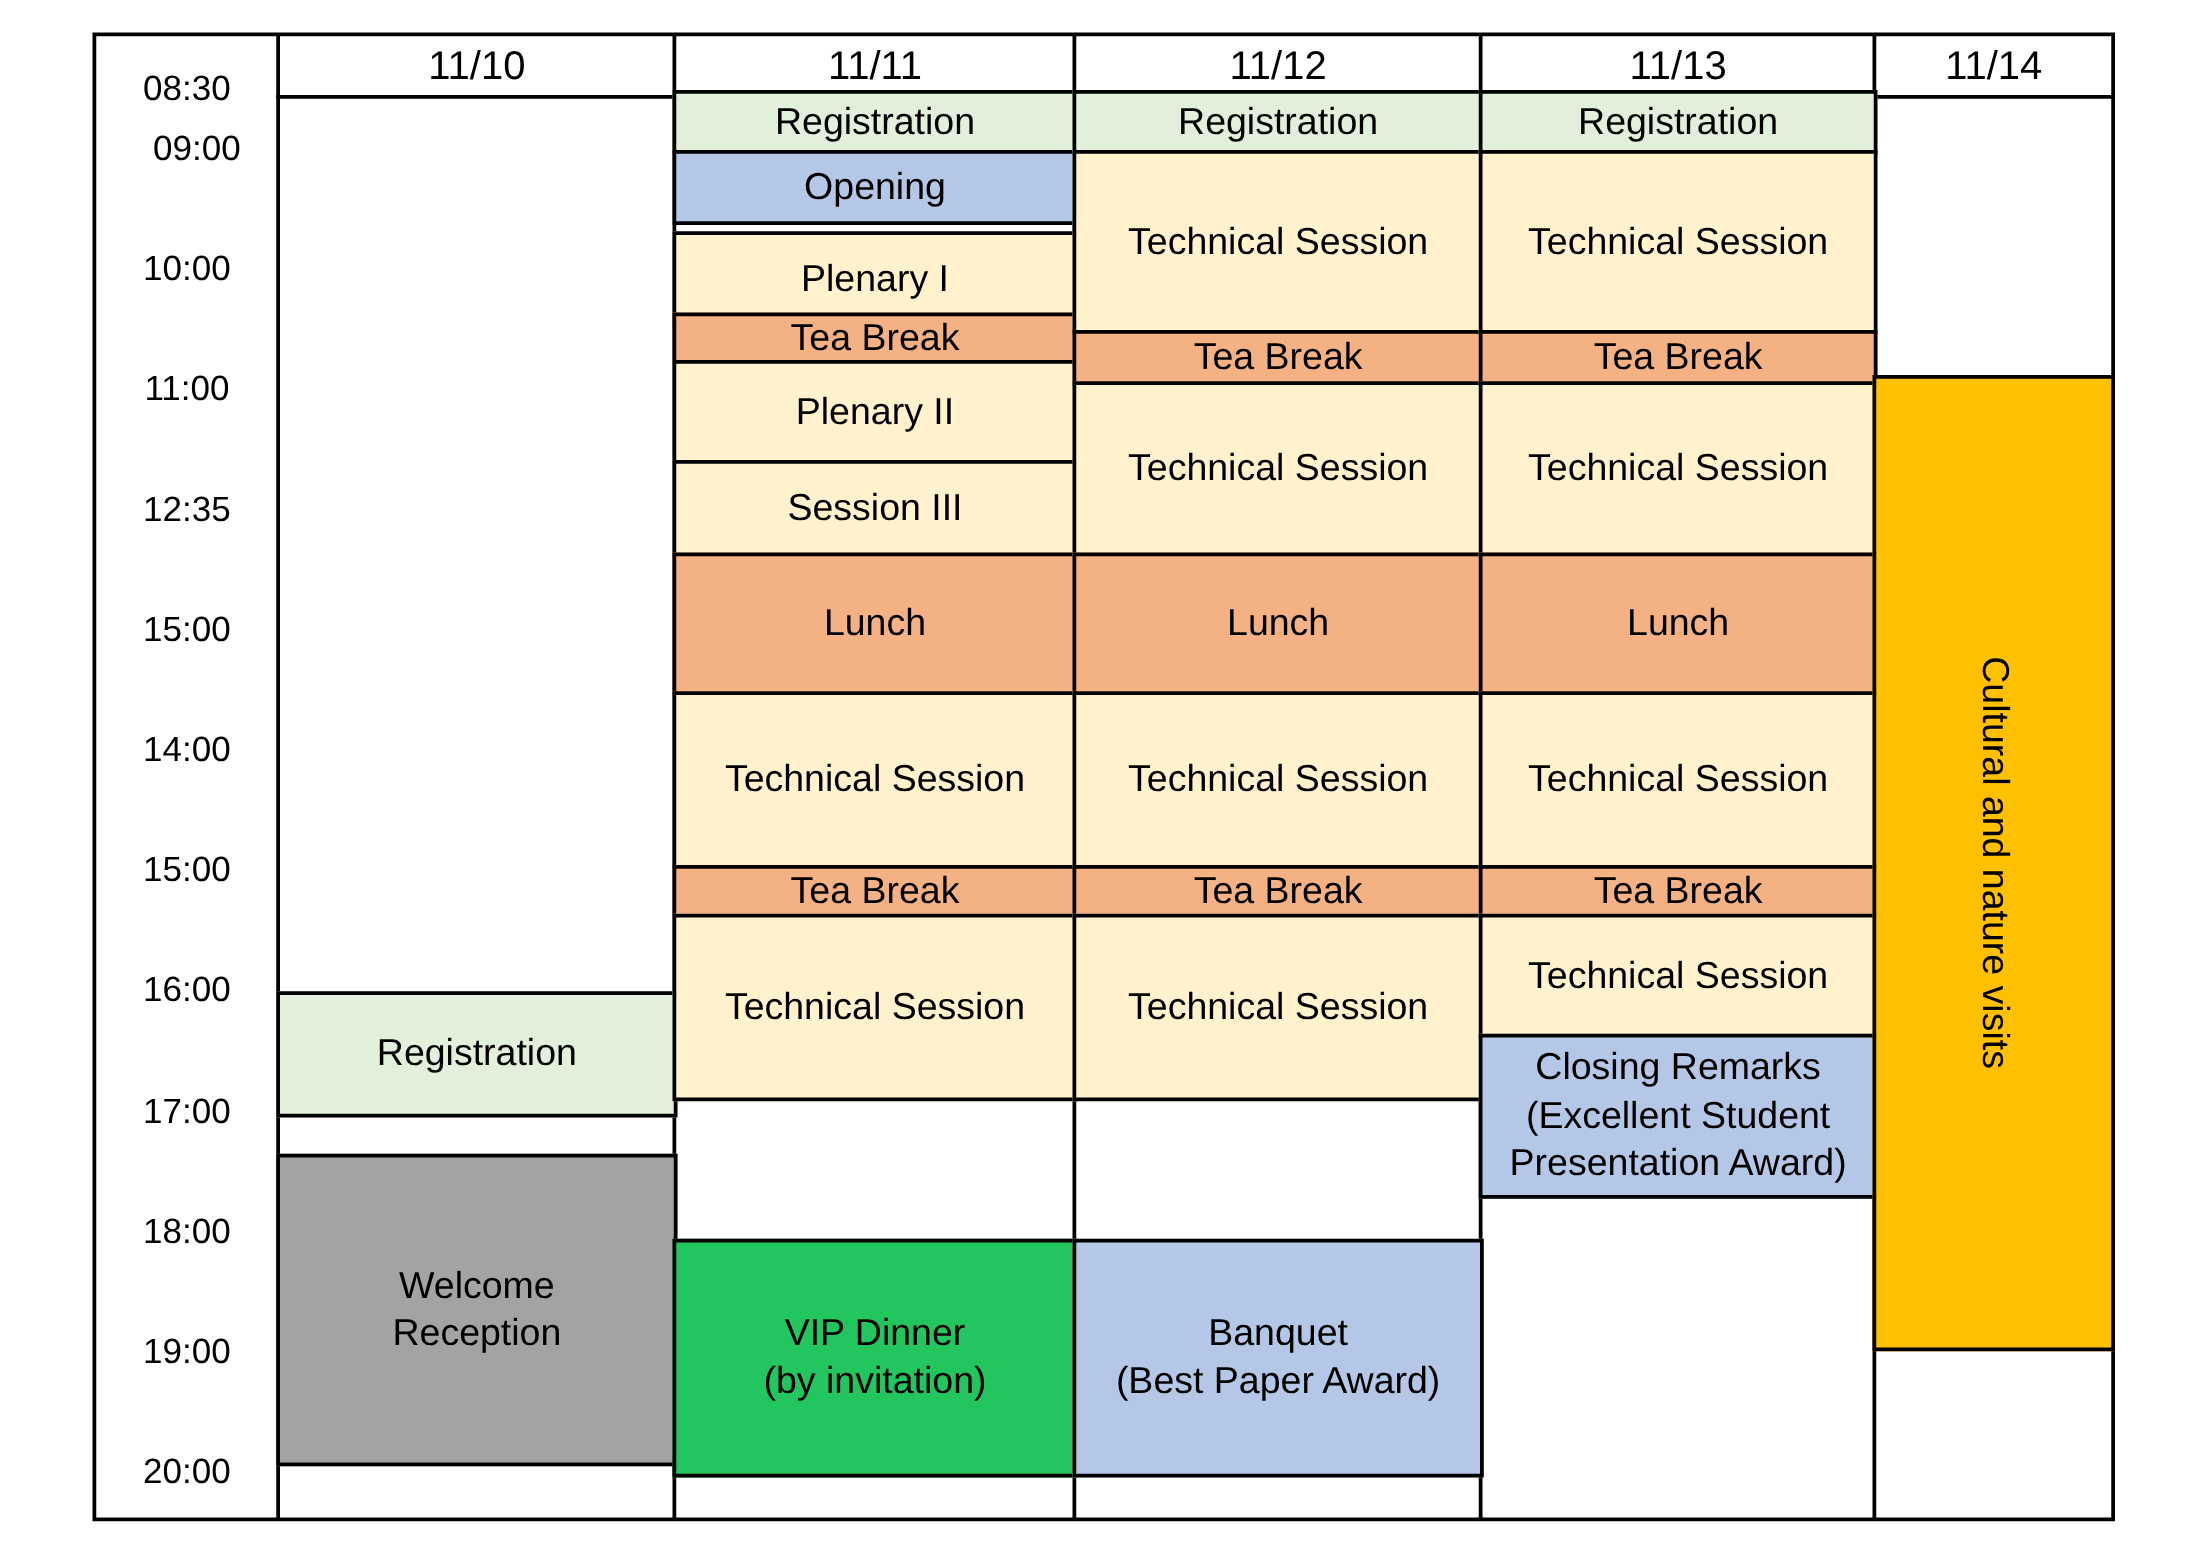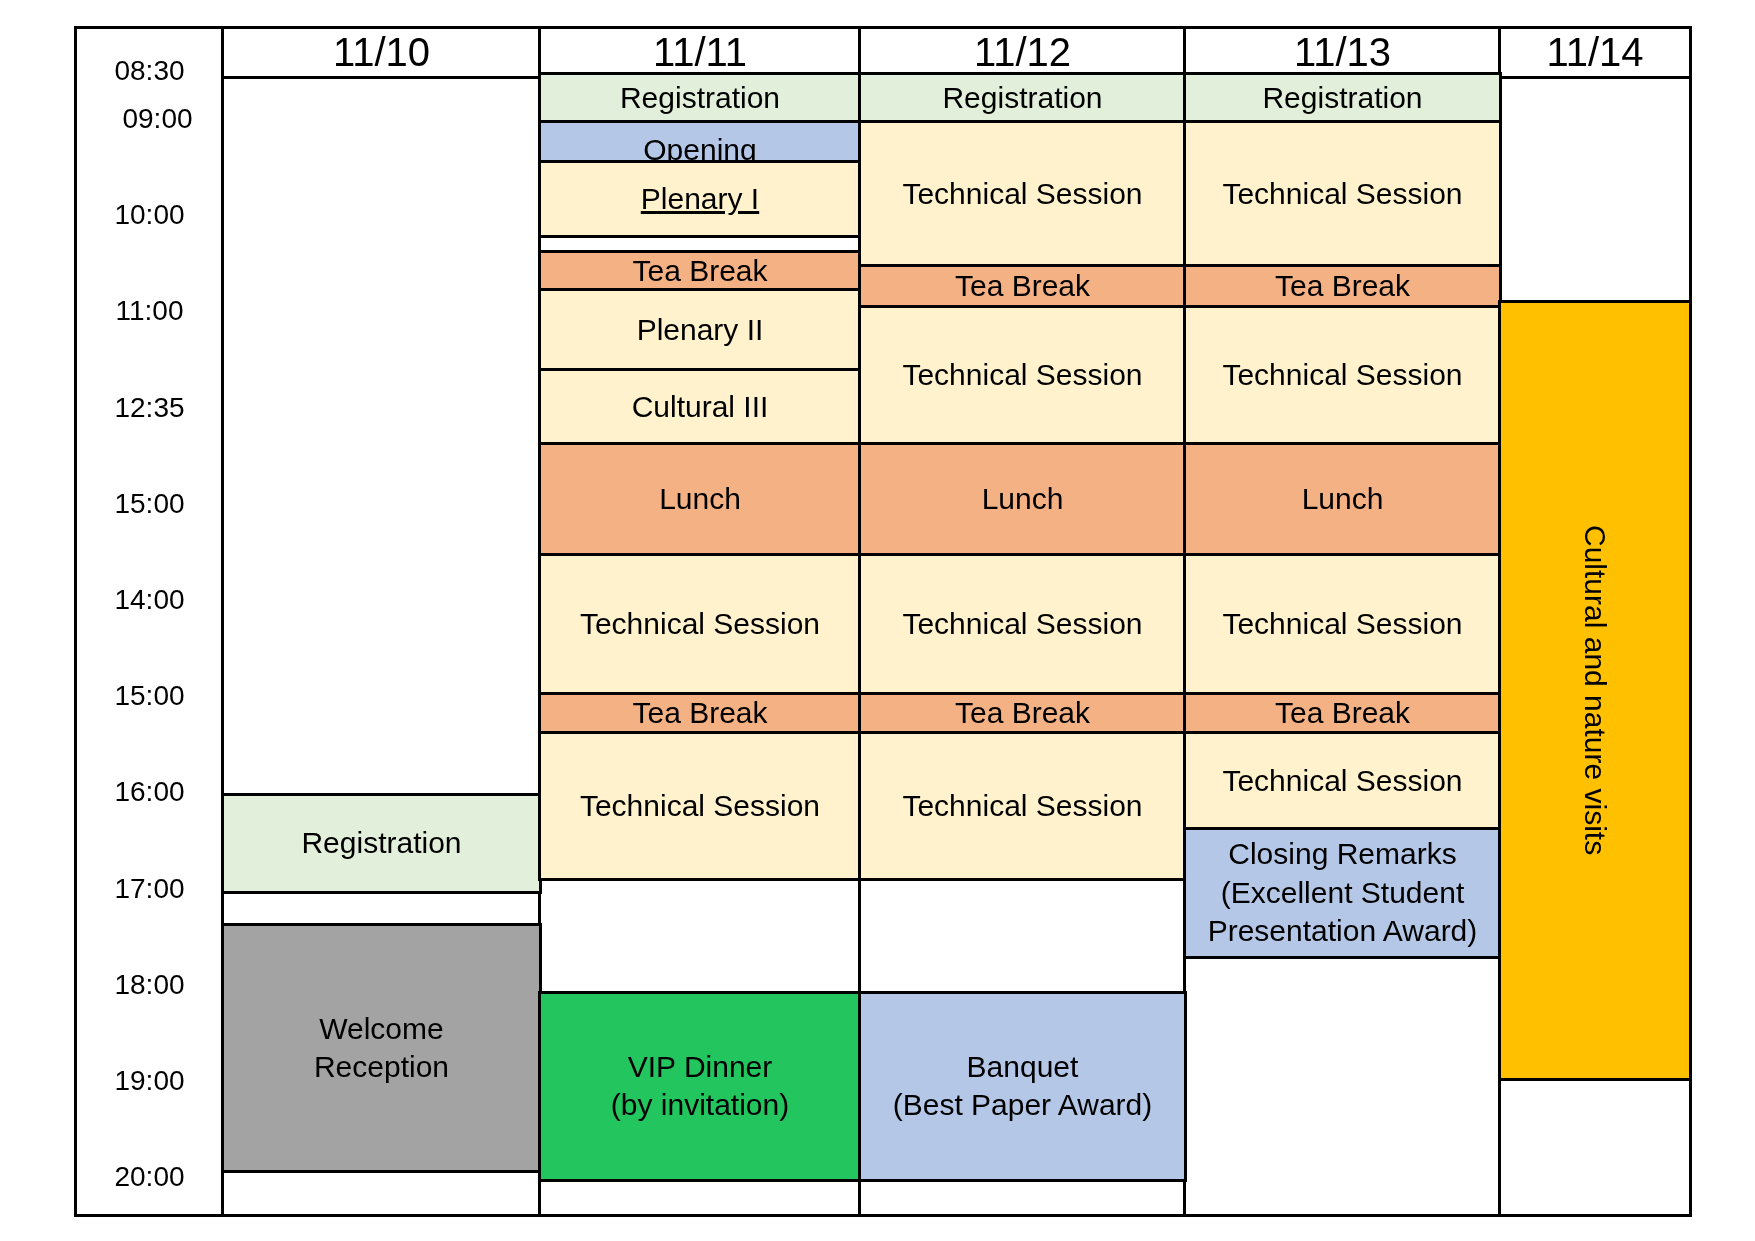--- a/index.html
+++ b/index.html
@@ -5,21 +5,21 @@
   html,body{margin:0;padding:0;background:#ffffff;}
   #schedule-canvas{
     position:relative;width:1755px;height:1241px;background:#ffffff;
     font-family:"Liberation Sans","DejaVu Sans",sans-serif;color:#000;overflow:hidden;
   }
   .outer-border{position:absolute;box-sizing:border-box;border:3px solid #000;}
   .gridv{position:absolute;width:3px;background:#000;}
   .gridh{position:absolute;height:3px;background:#000;}
   .day-head{
     position:absolute;display:flex;align-items:center;justify-content:center;
-    font-size:40px;line-height:1;box-sizing:border-box;
+    font-size:32px;line-height:1;box-sizing:border-box;
   }
   .tick{
     position:absolute;text-align:center;font-size:28px;line-height:38px;box-sizing:border-box;
   }
   .evt{
     position:absolute;box-sizing:border-box;border:3px solid #000;
     display:flex;align-items:center;justify-content:center;
     text-align:center;white-space:pre-line;font-size:30px;line-height:1.28;
     padding:0 4px;overflow:hidden;
   }
@@ -54,24 +54,24 @@
     <div class="tick" style="left: 76px; top: 773.4px; width: 147px;">16:00</div>
     <div class="tick" style="left: 76px; top: 869.6px; width: 147px;">17:00</div>
     <div class="tick" style="left: 76px; top: 965.8px; width: 147px;">18:00</div>
     <div class="tick" style="left: 76px; top: 1062px; width: 147px;">19:00</div>
     <div class="tick" style="left: 76px; top: 1158.2px; width: 147px;">20:00</div>
     <div class="evt" style="left: 221px; top: 793.4px; width: 321px; height: 100.2px; background: rgb(226, 239, 218);">Registration</div>
     <div class="evt" style="left: 221px; top: 923px; width: 321px; height: 250px; background: #a3a3a3;">Welcome
 Reception</div>
     <div class="evt" style="left: 538px; top: 71.9px; width: 324px; height: 52.1px; background: rgb(226, 239, 218);">Registration</div>
     <div class="evt" style="left: 538px; top: 120px; width: 324px; height: 59.796px; background: rgb(180, 199, 231);">Opening</div>
-    <div class="evt" style="left: 538px; top: 160px; width: 324px; height: 78.074px; background: rgb(255, 242, 204); text-decoration: underline;">Plenary I</div>
+    <div class="evt" style="left: 538px; top: 185px; width: 324px; height: 78.074px; background: rgb(255, 242, 204);">Plenary I</div>
     <div class="evt" style="left: 538px; top: 249.87px; width: 324px; height: 42.48px; background: rgb(244, 177, 131);">Tea Break</div>
     <div class="evt" style="left: 538px; top: 288.35px; width: 324px; height: 83.846px; background: rgb(255, 242, 204);">Plenary II</div>
-    <div class="evt" style="left: 538px; top: 368.196px; width: 324px; height: 78.074px; background: rgb(255, 242, 204);">Cultural III</div>
+    <div class="evt" style="left: 538px; top: 368.196px; width: 324px; height: 78.074px; background: rgb(255, 242, 204);">Session III</div>
     <div class="evt" style="left: 538px; top: 442.27px; width: 324px; height: 114.63px; background: rgb(244, 177, 131);">Lunch</div>
     <div class="evt" style="left: 538px; top: 552.9px; width: 324px; height: 143.49px; background: rgb(255, 242, 204);">Technical Session</div>
     <div class="evt" style="left: 538px; top: 692.39px; width: 324px; height: 42.48px; background: rgb(244, 177, 131);">Tea Break</div>
     <div class="evt" style="left: 538px; top: 730.87px; width: 324px; height: 150.224px; background: rgb(255, 242, 204);">Technical Session</div>
     <div class="evt" style="left: 538px; top: 990.61px; width: 324px; height: 191.59px; background: #22c55e;">VIP Dinner
 (by invitation)</div>
     <div class="evt" style="left: 858px; top: 71.9px; width: 329px; height: 52.1px; background: rgb(226, 239, 218);">Registration</div>
     <div class="evt" style="left: 858px; top: 120px; width: 329px; height: 148.3px; background: rgb(255, 242, 204);">Technical Session</div>
     <div class="evt" style="left: 858px; top: 264.3px; width: 329px; height: 44.404px; background: rgb(244, 177, 131);">Tea Break</div>
     <div class="evt" style="left: 858px; top: 304.704px; width: 329px; height: 141.566px; background: rgb(255, 242, 204);">Technical Session</div>

